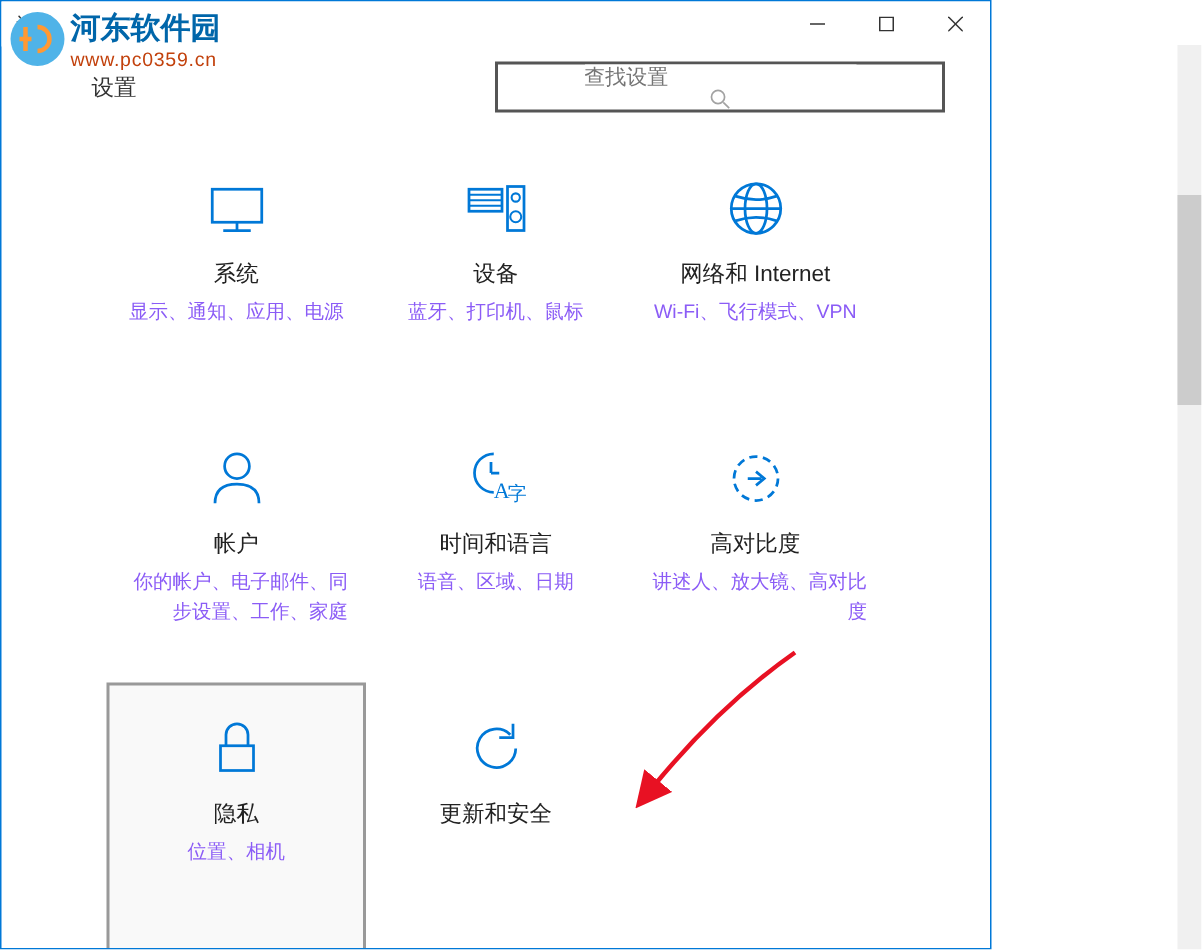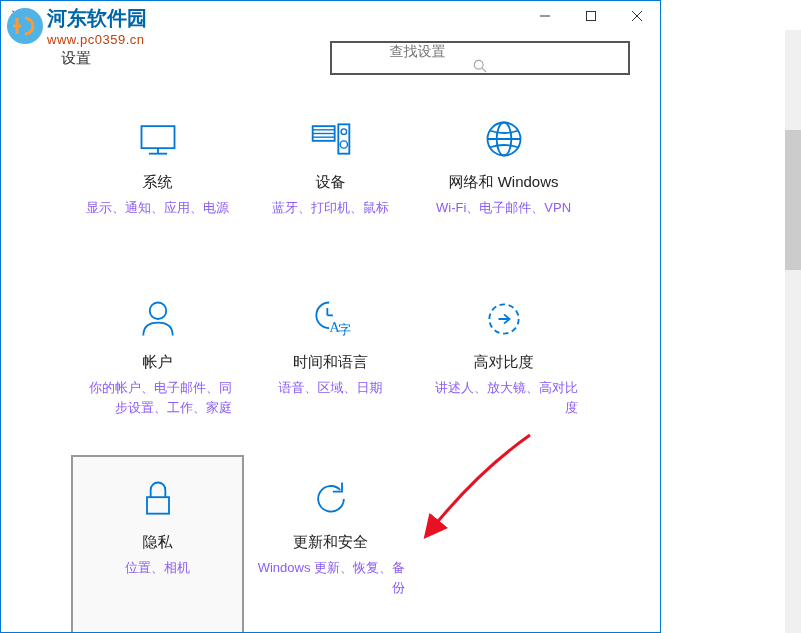--- a/index.html
+++ b/index.html
@@ -107,22 +107,22 @@
       </div>
 
       <div class="tile">
         <svg class="tile-icon" viewBox="0 0 48 48">
           <circle cx="24" cy="24" r="18" stroke="#0078d7" stroke-width="2" fill="none"></circle>
           <ellipse cx="24" cy="24" rx="8" ry="18" stroke="#0078d7" stroke-width="2" fill="none"></ellipse>
           <line x1="6" y1="24" x2="42" y2="24" stroke="#0078d7" stroke-width="2"></line>
           <path d="M 9 15 Q 24 20 39 15" stroke="#0078d7" stroke-width="2" fill="none"></path>
           <path d="M 9 33 Q 24 28 39 33" stroke="#0078d7" stroke-width="2" fill="none"></path>
         </svg>
-        <div class="tile-title">网络和 Windows</div>
-        <div class="tile-desc">Wi-Fi、电子邮件、VPN</div>
+        <div class="tile-title">网络和 Internet</div>
+        <div class="tile-desc">Wi-Fi、飞行模式、VPN</div>
       </div>
 
 
       <div class="tile">
         <svg class="tile-icon" viewBox="0 0 48 48">
           <circle cx="24" cy="15" r="9" stroke="#0078d7" stroke-width="2" fill="none"></circle>
           <path d="M 8 42 Q 8 28 24 28 Q 40 28 40 42" stroke="#0078d7" stroke-width="2" fill="none"></path>
         </svg>
         <div class="tile-title">帐户</div>
         <div class="tile-desc">你的帐户、电子邮件、同步设置、工作、家庭</div>
@@ -157,21 +157,20 @@
         <div class="tile-title">隐私</div>
         <div class="tile-desc">位置、相机</div>
       </div>
 
       <div class="tile">
         <svg class="tile-icon" viewBox="0 0 48 48">
           <path d="M 38 24 A 14 14 0 1 1 34 14" stroke="#0078d7" stroke-width="2" fill="none"></path>
           <path d="M 36 6 L 36 16 L 26 16" stroke="#0078d7" stroke-width="2" fill="none"></path>
         </svg>
         <div class="tile-title">更新和安全</div>
-        <div class="tile-desc">Windows 更新、恢复、备份</div>
       </div>
 
     </div>
   </div>
 
   <div class="scrollbar">
     <div class="scrollbar-thumb"></div>
   </div>
 </div>
 

